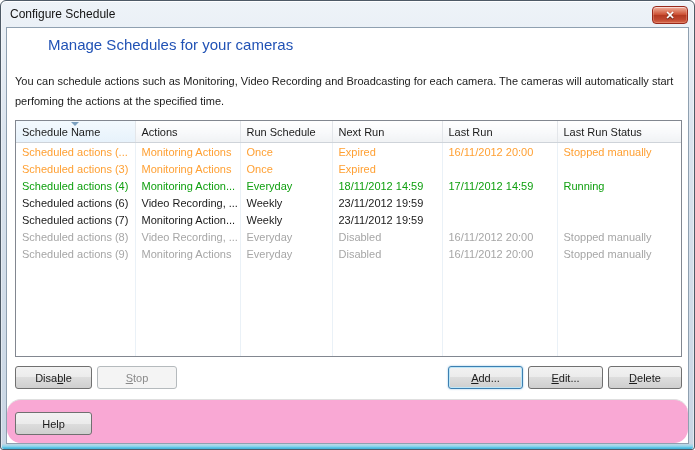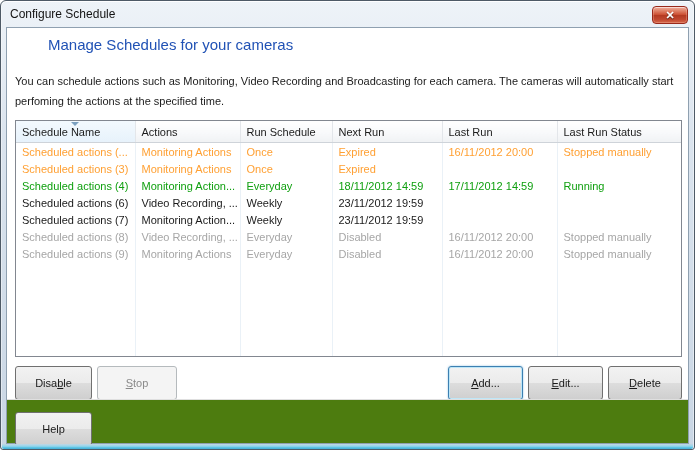--- a/index.html
+++ b/index.html
@@ -40,33 +40,33 @@
   td:last-child{border-right:none;}
   tr.black td{color:#1b1b1b;}
   tr.orange td{color:#ffa033;}
   tr.green td{color:#10a010;}
   tr.gray td{color:#a6a6a6;}
   tr.selected td{background:linear-gradient(to bottom,#f5fbfe,#d8eefb);
     border-top:1px dotted #44618a;border-bottom:1px dotted #44618a;}
   tr.selected td:first-child{border-left:1px dotted #44618a;}
   tr.selected td:last-child{border-right:1px dotted #44618a;}
   tr.filler td{height:auto;}
-  .btn{position:absolute;height:34px;box-sizing:border-box;border:1px solid #707070;
+  .btn{position:absolute;height:23px;box-sizing:border-box;border:1px solid #707070;
     border-radius:3px;padding:8px;display:flex;align-items:center;justify-content:center;
     background:linear-gradient(to bottom,#f2f2f2,#ebebeb 50%,#dddddd 50%,#cfcfcf);
     font-family:"Liberation Sans",sans-serif;font-size:11px;color:#1b1b1b;cursor:default;}
   .btn .key{text-decoration:underline;}
   #btn-disable{left:8px;top:338px;width:77px;}
   #btn-stop{left:90px;top:338px;width:80px;border-color:#b5babd;background:#f4f4f4;color:#8a8a8a;}
   #btn-add{left:441px;top:338px;width:75px;border-color:#3c7fb1;
     box-shadow:inset 0 0 0 1px #bee6f7, 0 0 2px rgba(61,149,207,.6);}
   #btn-edit{left:521px;top:338px;width:75px;}
   #btn-delete{left:601px;top:338px;width:74px;}
-  .footer{position:absolute;left:0;right:0;bottom:0;top:371px;background:#4d7c0f;
-    border-top:1px solid #dfdfdf;}
+  .footer{position:absolute;left:0;right:0;bottom:0;top:371px;background:#f9a8d4;
+    border-top:1px solid #dfdfdf;border-radius:14px;}
   #btn-help{left:8px;top:12px;width:77px;}
   #btn-close{right:8px;top:12px;width:75px;}
   .col1{width:119px}.col2{width:105px}.col3{width:92px}.col4{width:110px}.col5{width:115px}
 </style>
 </head>
 <body>
 
 <div class="window">
   <div class="titlebar">
     <span class="title-text">Configure Schedule</span>

